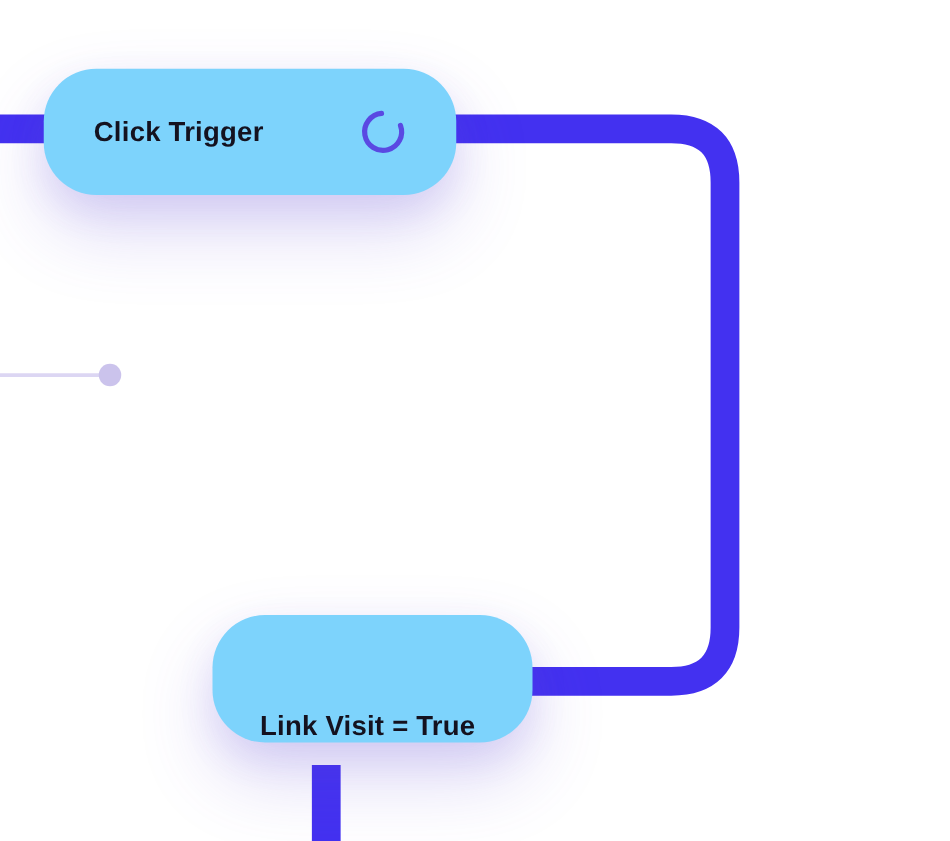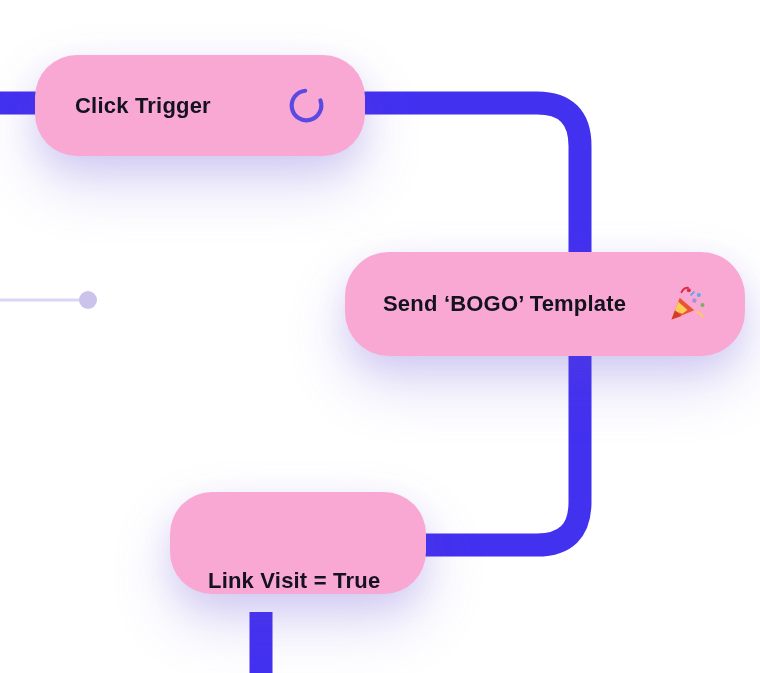--- a/index.html
+++ b/index.html
@@ -16,21 +16,21 @@
     background: #ffffff;
   }
   .connectors {
     position: absolute;
     left: 0; top: 0;
     width: 760px; height: 673px;
     z-index: 0;
   }
   .card {
     position: absolute;
-    background: #f9a8d4;
+    background: #7dd3fc;
     border-radius: 42px;
     display: flex;
     align-items: center;
     justify-content: space-between;
     z-index: 2;
     box-shadow: 0 12px 30px rgba(98, 78, 212, 0.12),
                 0 28px 60px rgba(98, 78, 212, 0.22);
   }
   .card-label {
     font-size: 22px;
@@ -71,33 +71,18 @@
     <circle cx="88" cy="300" r="9" fill="#cbc3ec"></circle>
   </svg>
 
   <div class="card card-click">
     <span class="card-label">Click Trigger</span>
     <svg class="spinner" viewBox="0 0 40 40" aria-hidden="true">
       <path d="M 18.61 4.06 A 16 16 0 1 0 35.04 14.53" fill="none" stroke-width="4.5" stroke-linecap="round" stroke="#5a49e2"></path>
     </svg>
   </div>
 
-  <div class="card card-send">
-    <span class="card-label">Send ‘BOGO’ Template</span>
-    <svg class="party" viewBox="0 0 44 44" aria-hidden="true">
-      <polygon points="5,39 14,15 30,29" fill="#e8542f"></polygon>
-      <polygon points="8.4,30 12.4,19.5 22.5,28.5 17,32.6" fill="#fdcb58"></polygon>
-      <polygon points="5,39 8.8,29 16,35.3" fill="#d43f21"></polygon>
-      <circle cx="24" cy="7" r="2.2" fill="#dd2e44"></circle>
-      <circle cx="35" cy="12" r="2.2" fill="#55acee"></circle>
-      <circle cx="39" cy="23" r="2.2" fill="#78b159"></circle>
-      <rect x="28" y="16" width="4.4" height="4.4" rx="1" fill="#aa8ed6" transform="rotate(20 30 18)"></rect>
-      <path d="M16 9 q2 -5 7 -5" stroke="#dd2e44" stroke-width="2.2" fill="none" stroke-linecap="round"></path>
-      <path d="M33 31 q5 1 6 5" stroke="#fdcb58" stroke-width="2.2" fill="none" stroke-linecap="round"></path>
-      <path d="M26.5 12 l3 -3" stroke="#55acee" stroke-width="2.2" fill="none" stroke-linecap="round"></path>
-    </svg>
-  </div>
 
   <div class="card card-link">
     <span class="card-label">Link Visit = True</span>
   </div>
 
 </div>
 
 </body></html>

